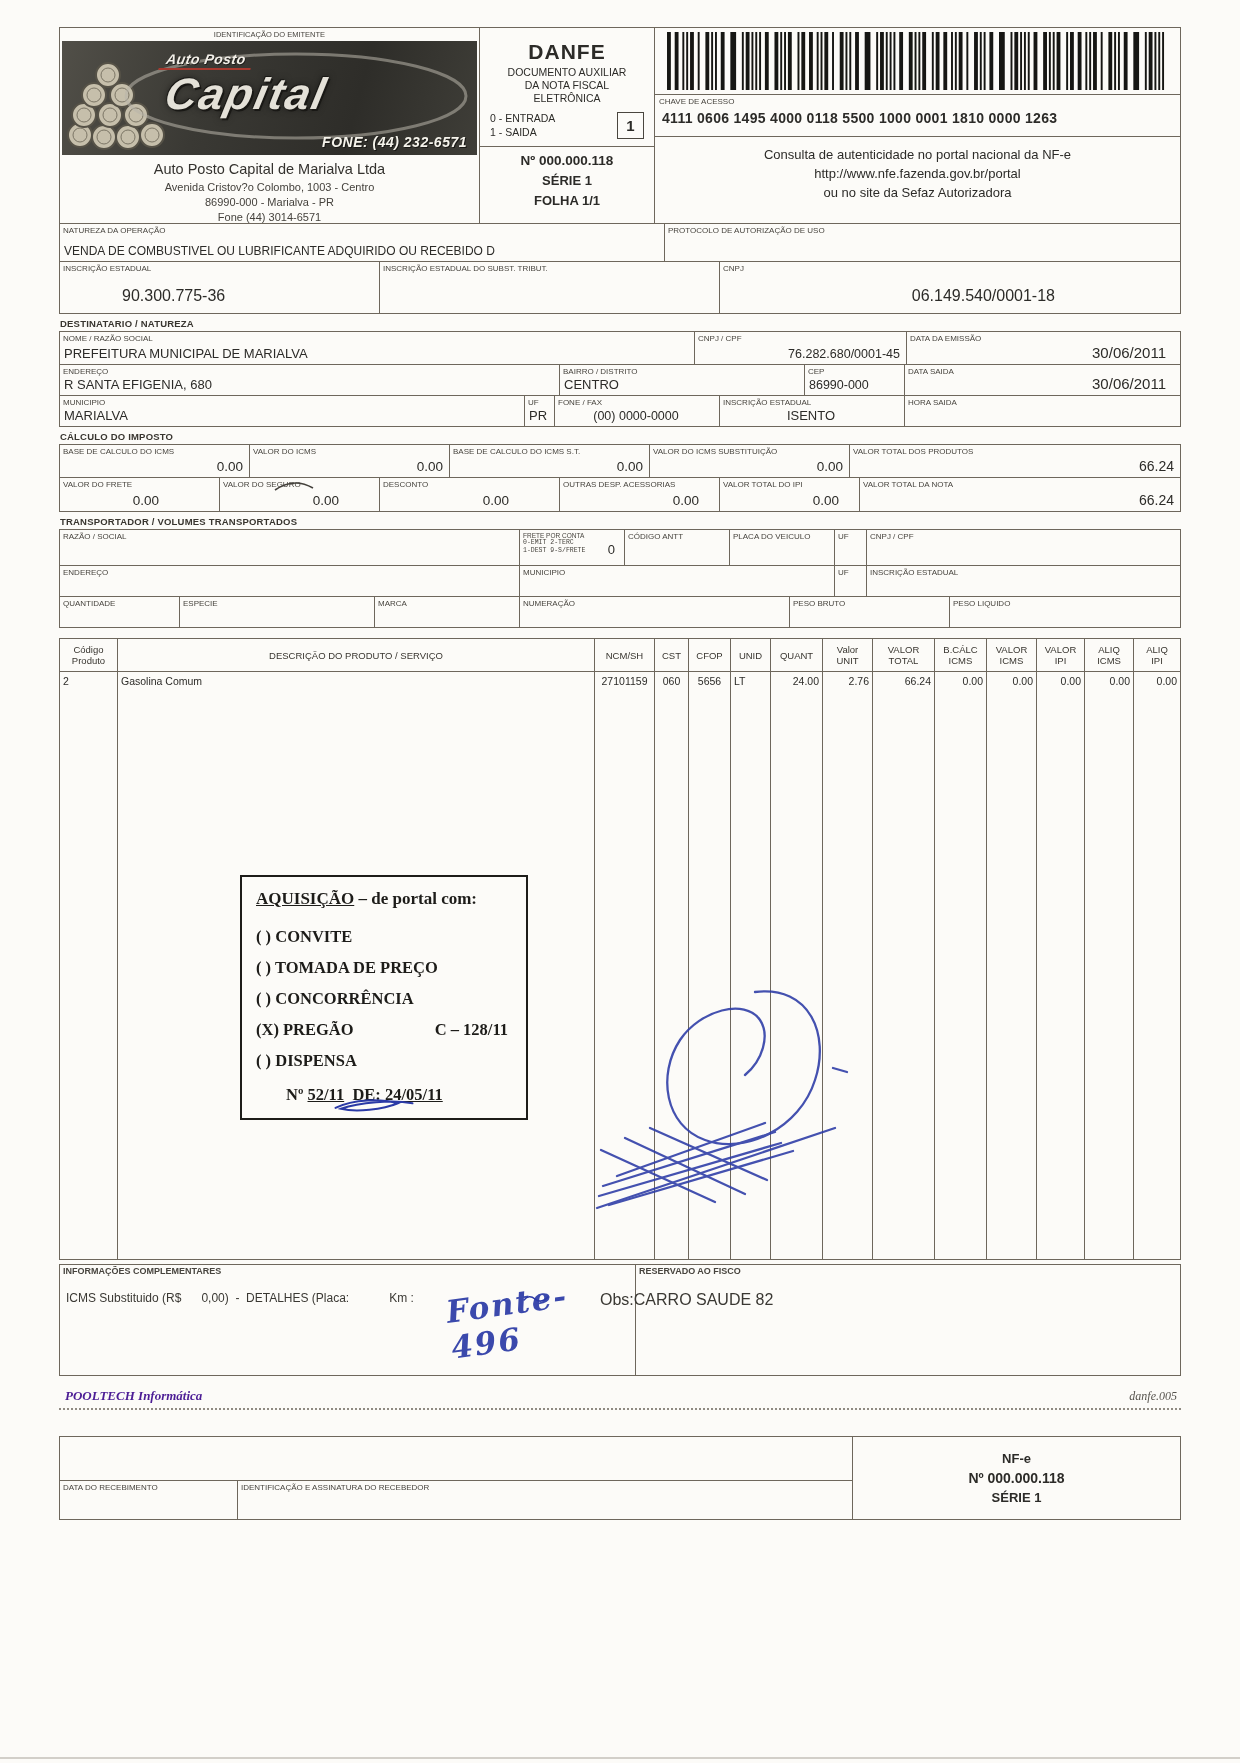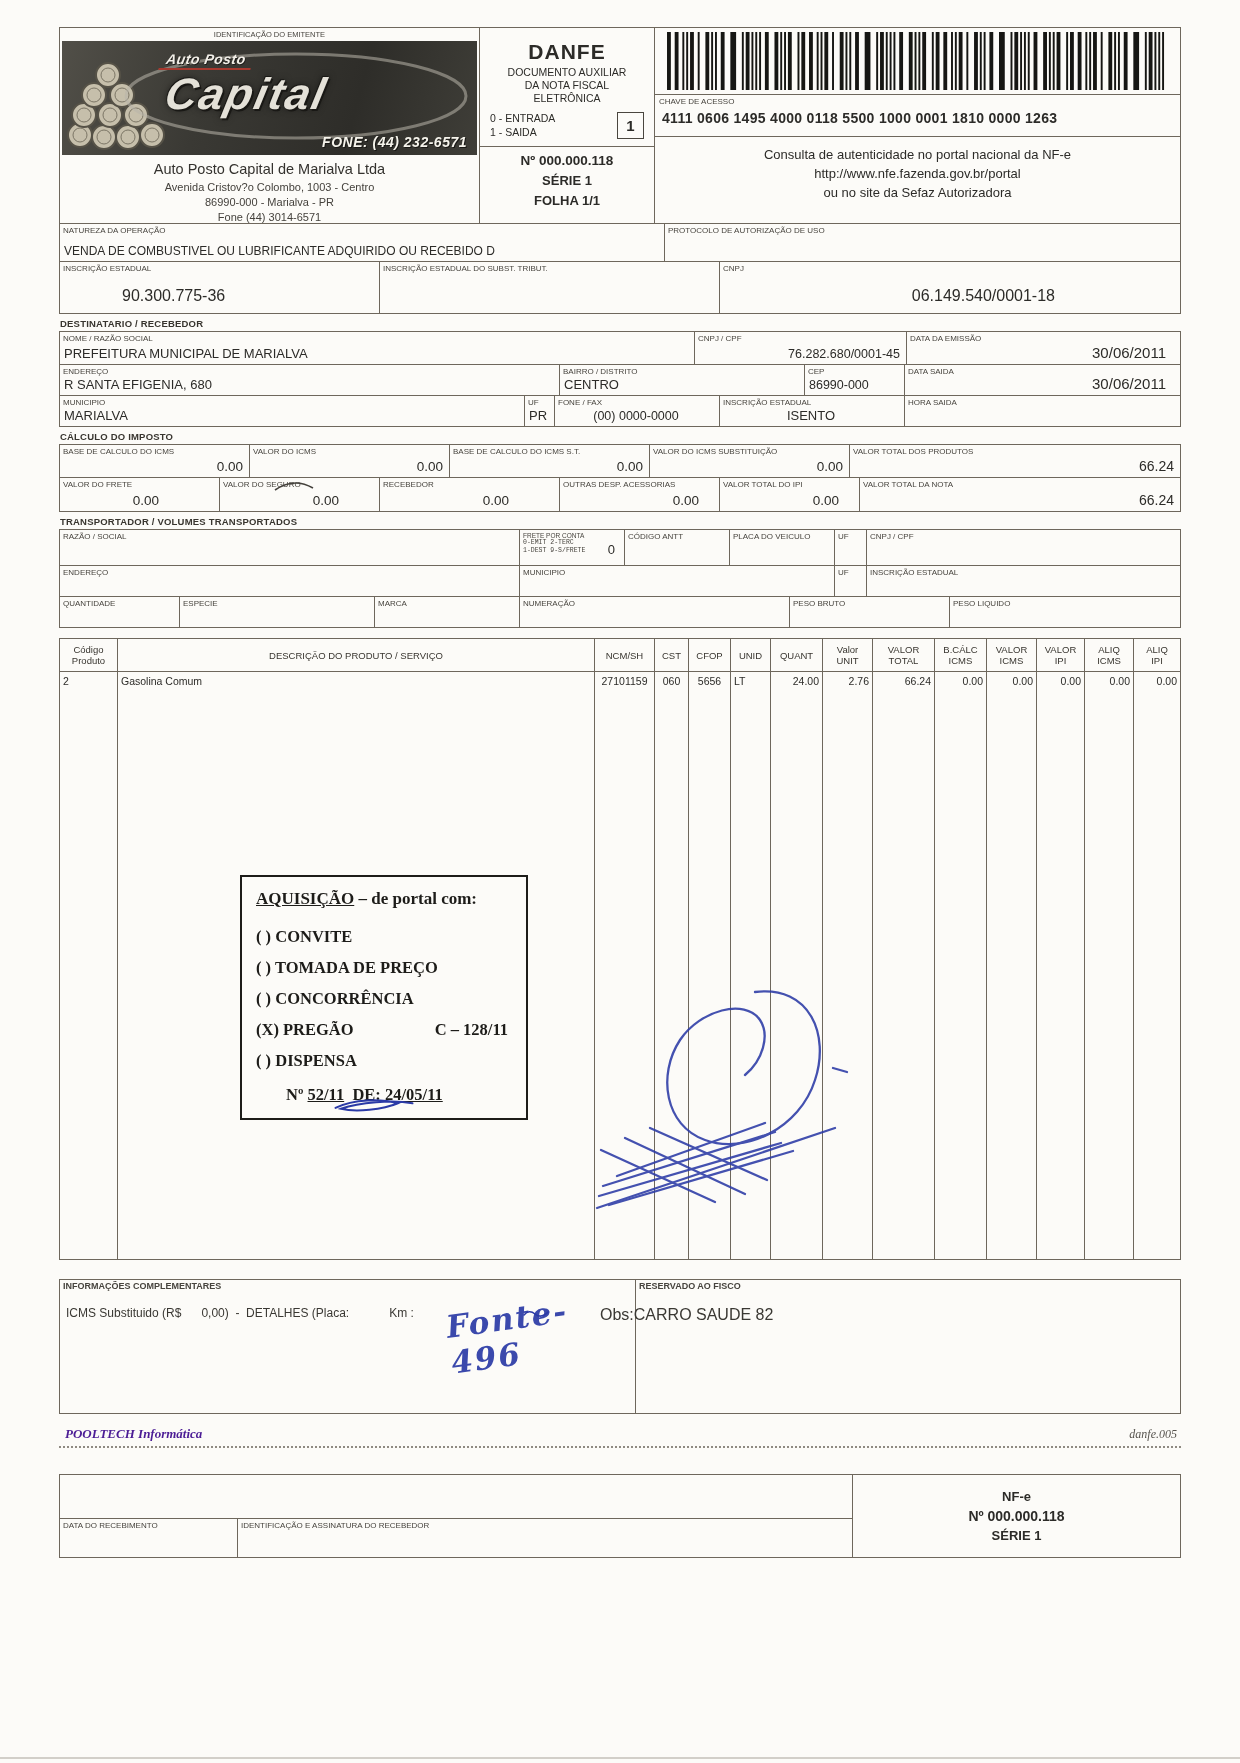--- a/index.html
+++ b/index.html
@@ -273,21 +273,21 @@
     </div>
     <div class="cell" style="width:340px">
       <div class="lbl">INSCRIÇÃO ESTADUAL DO SUBST. TRIBUT.</div>
     </div>
     <div class="cell fx">
       <div class="lbl">CNPJ</div>
       <div class="val num" style="font-size:16px;right:125px;bottom:8px">06.149.540/0001-18</div>
     </div>
   </div>
 
-  <div class="sec-title">DESTINATARIO / RECEBEDOR</div>
+  <div class="sec-title">DESTINATARIO / NATUREZA</div>
   <div class="row bt" style="height:34px">
     <div class="cell" style="width:635px">
       <div class="lbl">NOME / RAZÃO SOCIAL</div>
       <div class="val">PREFEITURA MUNICIPAL DE MARIALVA</div>
     </div>
     <div class="cell" style="width:212px">
       <div class="lbl">CNPJ / CPF</div>
       <div class="val num" style="font-size:12.5px">76.282.680/0001-45</div>
     </div>
     <div class="cell fx">
@@ -364,21 +364,21 @@
       <div class="val num" style="font-size:13.5px;right:60px">0.00</div>
     </div>
     <div class="cell" style="width:160px">
       <div class="lbl">VALOR DO SEGURO</div>
       <svg class="pen-arc" viewBox="0 0 44 16">
             <path d="M3,14 Q22,1 41,12" stroke="#44413c" stroke-width="1.6" fill="none"></path>
           </svg>
       <div class="val num" style="font-size:13.5px;right:40px">0.00</div>
     </div>
     <div class="cell" style="width:180px">
-      <div class="lbl">RECEBEDOR</div>
+      <div class="lbl">DESCONTO</div>
       <div class="val num" style="font-size:13.5px;right:50px">0.00</div>
     </div>
     <div class="cell" style="width:160px">
       <div class="lbl">OUTRAS DESP. ACESSORIAS</div>
       <div class="val num" style="font-size:13.5px;right:20px">0.00</div>
     </div>
     <div class="cell" style="width:140px">
       <div class="lbl">VALOR TOTAL DO IPI</div>
       <div class="val num" style="font-size:13.5px;right:20px">0.00</div>
     </div>
@@ -545,21 +545,21 @@
           <path d="M6,170 L120,222"></path>
           <path d="M30,158 L150,214"></path>
           <path d="M55,148 L172,200"></path>
           <path d="M2,228 L240,148"></path>
           <path d="M238,88 L252,92"></path>
         </g>
       </svg>
     </div>
   </div>
 
-  <div class="row bt" style="height:135px;margin-top:19px">
+  <div class="row bt" style="height:112px;margin-top:4px">
     <div class="cell info-left">
       <div class="lbl b">INFORMAÇÕES COMPLEMENTARES</div>
       <div class="info-text prs">ICMS Substituido (R$      0,00)  -  DETALHES (Placa:            Km :</div>
       <svg class="placa-mark" viewBox="0 0 28 12">
         <path class="pen" d="M2,8 Q7,2 13,7 T26,5" stroke-width="1.6" stroke="#3a4070"></path>
       </svg>
       <div class="info-obs">Obs:CARRO SAUDE 82</div>
       <div class="handwriting">Fonte-496</div>
     </div>
     <div class="cell fx">

